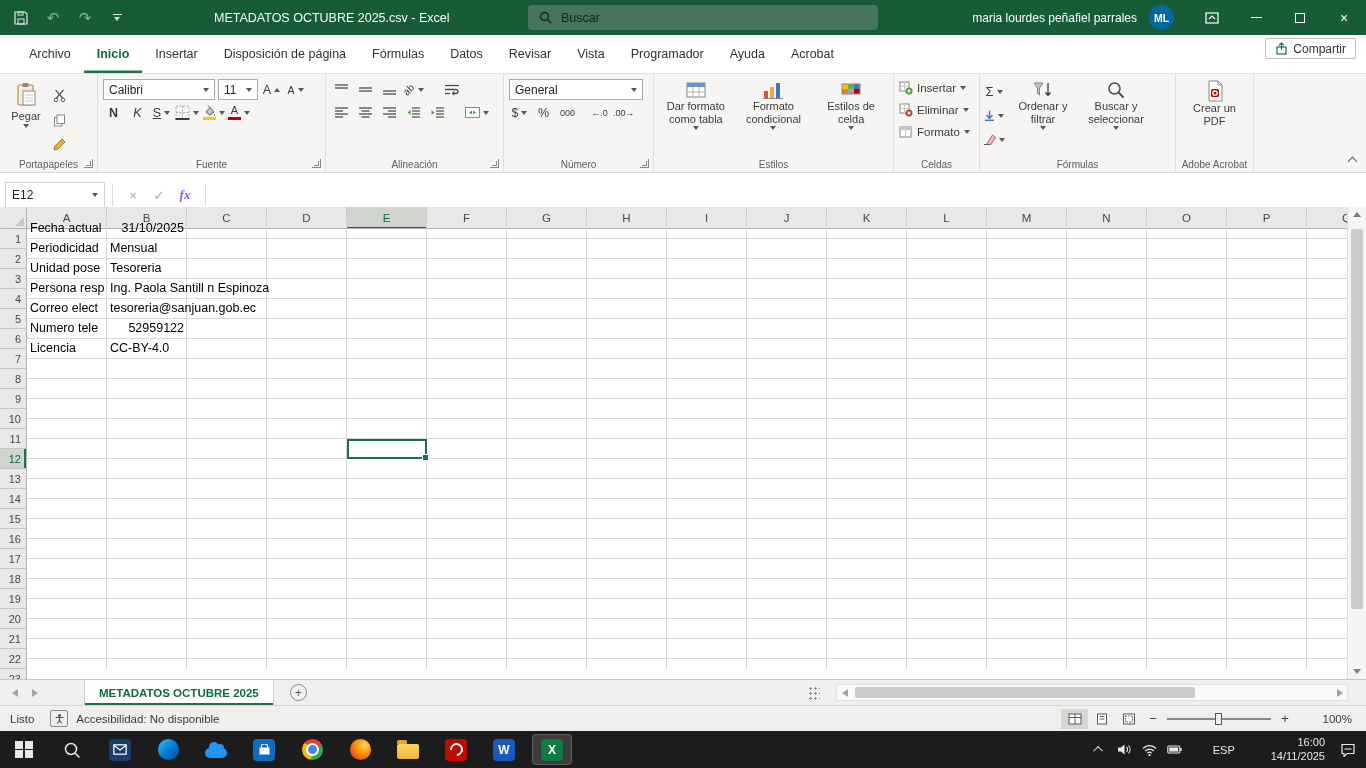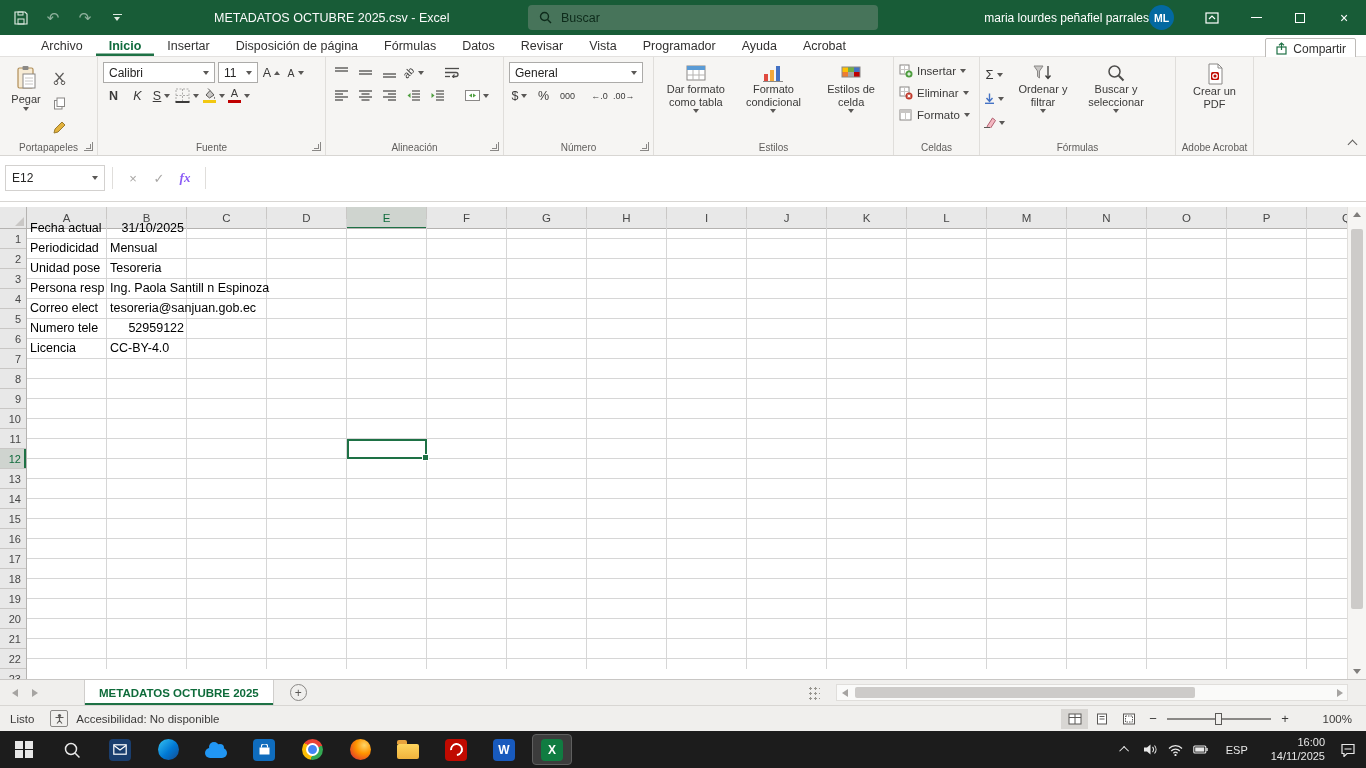--- a/index.html
+++ b/index.html
@@ -11,28 +11,28 @@
 .qat{display:flex;align-items:center;height:100%;padding-left:6px;gap:2px}
 .qbtn{width:30px;height:30px;display:flex;align-items:center;justify-content:center;color:#DDE9E0;font-size:15px}
 .qbtn.dim{opacity:.6}
 .qcustom{display:flex;flex-direction:column;align-items:center;gap:2px}
 .qcustom .bar{width:9px;height:1.5px;background:#DDE9E0}
 .dd{display:inline-block;width:0;height:0;border-left:3.5px solid transparent;border-right:3.5px solid transparent;border-top:4px solid #5A5856;vertical-align:middle}
 .dd.light{border-top-color:#DDE9E0}
 .doc-title{position:absolute;left:214px;top:0;height:35px;display:flex;align-items:center;font-size:12.5px;color:#FAFAFA;white-space:nowrap}
 .search-pill{position:absolute;left:528px;top:5px;width:350px;height:25px;border-radius:4px;background:#47745A;display:flex;align-items:center;gap:9px;padding:0 11px;font-size:12.5px;color:#0E2B1B}
 .tb-right{margin-left:auto;display:flex;align-items:center;height:100%}
-.user-name{font-size:12px;white-space:nowrap}
+.user-name{font-size:12px;margin-right:12px;white-space:nowrap}
 .avatar{width:25px;height:25px;border-radius:50%;background:#0369a1;color:#fff;font-size:10.5px;font-weight:bold;display:flex;align-items:center;justify-content:center;margin-right:16px}
 .winbtn{width:44px;height:35px;display:flex;align-items:center;justify-content:center;color:#fff;font-size:14px}
 .min-bar{width:11px;height:1.5px;background:#fff}
 .max-box{width:10px;height:10px;border:1.3px solid #fff}
 
 
-.tabrow{position:relative;height:22px;background:#fff;display:flex;align-items:stretch;padding-left:28px;border-bottom:1px solid #E3E1DF}
+.tabrow{position:relative;height:39px;background:#fff;display:flex;align-items:stretch;padding-left:16px;border-bottom:1px solid #E3E1DF}
 .rtab{display:flex;align-items:center;padding:0 13px;font-size:12.5px;color:#323130;white-space:nowrap}
 .rtab.active{color:#0F6B3C;font-weight:bold;box-shadow:inset 0 -2.5px 0 #1E7145}
 .share-btn{position:absolute;right:10px;top:3px;height:21px;display:flex;align-items:center;gap:5px;padding:0 9px;border:1px solid #BEBBB8;border-radius:2px;font-size:12px;color:#323130;background:#fff}
 
 
 .ribbon{position:relative;height:99px;background:#F6F5F3;border-bottom:1px solid #D8D6D3;display:flex}
 .rgroup{position:relative;border-right:1px solid #E0DEDB;padding:3px 3px 17px}
 .glabel{position:absolute;bottom:2px;left:0;right:0;text-align:center;font-size:10px;color:#605E5C;white-space:nowrap}
 .launcher{position:absolute;bottom:4px;right:4px;width:9px;height:9px;border-right:1px solid #8A8886;border-bottom:1px solid #8A8886}
 .launcher::after{content:'';position:absolute;right:1px;bottom:1px;width:4px;height:4px;border-right:1.5px solid #8A8886;border-bottom:1.5px solid #8A8886}
@@ -120,21 +120,21 @@
 .edge{width:21px;height:21px;border-radius:50%;background:linear-gradient(135deg,#36C3F2,#0078D4 55%,#174A8C)}
 .folder{width:22px;height:15px;background:linear-gradient(#FFD55E,#F0B23C);border-radius:2px;position:relative;margin-top:4px}
 .folder::before{content:'';position:absolute;top:-4px;left:0;width:10px;height:4px;background:#E8A33D;border-radius:2px 2px 0 0}
 .acro{width:22px;height:22px;border-radius:4px;background:#C00A00;display:flex;align-items:center;justify-content:center}
 .acro::after{content:'';width:9px;height:9px;border:2.2px solid #fff;border-radius:50%;border-bottom-color:transparent;transform:rotate(40deg)}
 .cloud{width:22px;height:10px;background:#2196F3;border-radius:6px;position:relative;margin-top:6px}
 .cloud::before{content:'';position:absolute;left:4px;top:-6px;width:10px;height:10px;border-radius:50%;background:#2196F3}
 .cloud::after{content:'';position:absolute;right:3px;top:-4px;width:8px;height:8px;border-radius:50%;background:#2196F3}
 .tray{margin-left:auto;display:flex;align-items:center;height:100%}
 .trayic{width:25px;height:37px;display:flex;align-items:center;justify-content:center}
-.lang{font-size:11px;margin:0 13px}
+.lang{font-size:11px;margin:0 26px}
 .clock{display:flex;flex-direction:column;align-items:flex-end;justify-content:center;font-size:11px;line-height:13.5px;margin:0 10px;white-space:nowrap}
 .chev-up{width:7px;height:7px;border-left:1.6px solid #E8E8E8;border-top:1.6px solid #E8E8E8;transform:rotate(45deg) translateY(2px)}
 </style>
 </head>
 <body>
 
 <div class="app">
 
   <div class="titlebar">
     <div class="qat">

